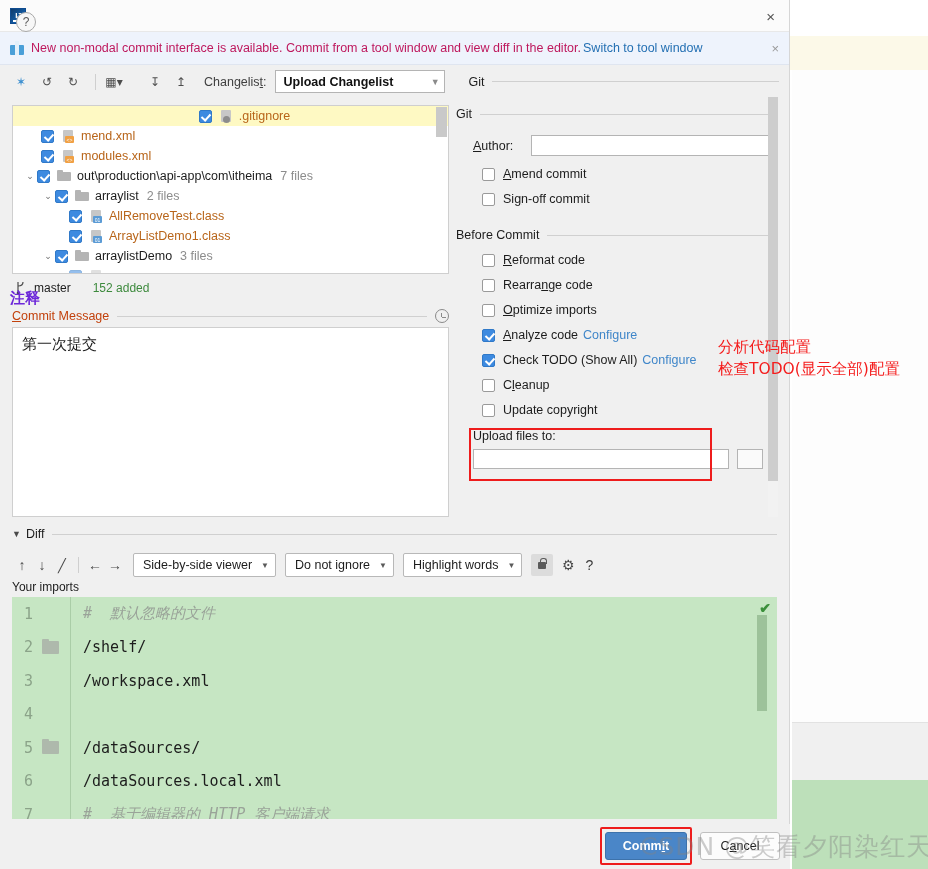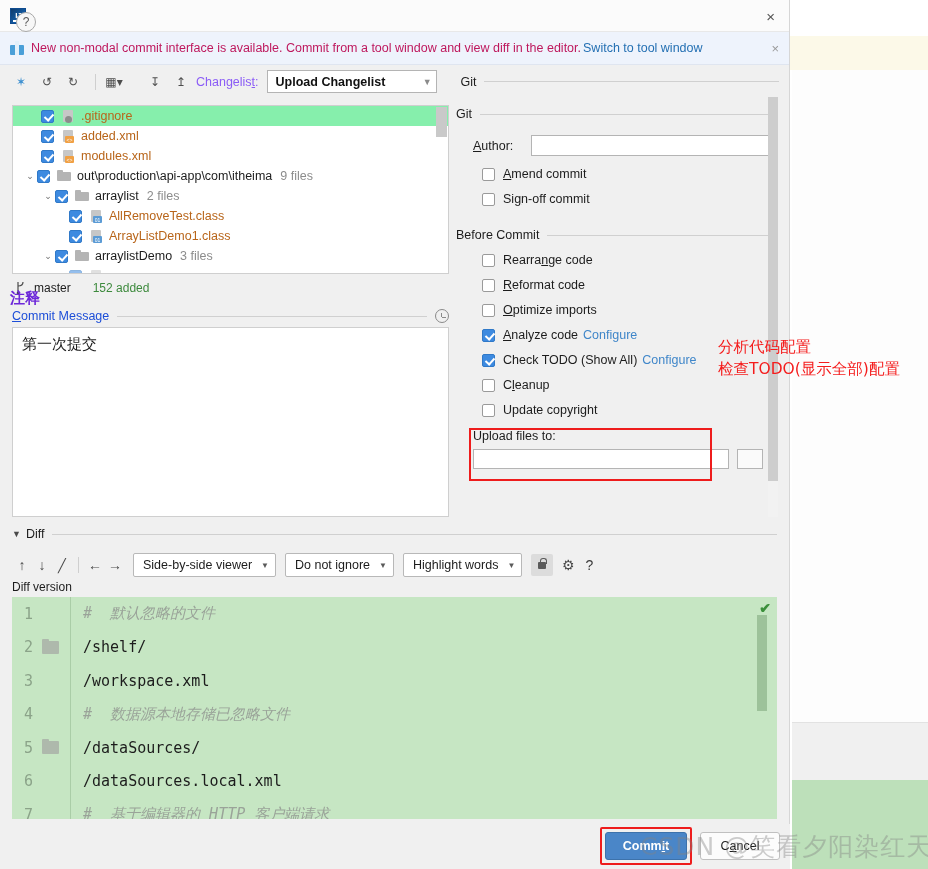--- a/index.html
+++ b/index.html
@@ -84,42 +84,42 @@
   
   .toolbar {
     height: 33px; display: flex; align-items: center; padding: 0 10px;
   }
   .tb-icon {
     width: 22px; height: 22px; margin-right: 4px;
     display: flex; align-items: center; justify-content: center;
     color: #4d4d4d;
   }
   .tb-sep { width: 1px; height: 16px; background: #cfcfcf; margin: 0 7px; }
-  .changelist-label { margin-right: 8px; font-size: 12.5px; color:#8b5cf6;}
+  .changelist-label { margin-left: 8px; margin-right: 8px; font-size: 12.5px; color:#404040;}
   .changelist-label u { text-decoration: underline; }
   .combo {
     height: 23px; background: #ffffff; border: 1px solid #b4b4b4;
     display: flex; align-items: center; padding: 0 4px 0 8px;
     font-size: 12.5px; font-weight: bold; color: #111;
     min-width: 170px; justify-content: space-between;
   }
   .combo .arrow { color: #8b8b8b; font-size: 9px; margin-left: 10px;}
   .git-label { margin-left: 24px; font-size: 12.5px; color: #1c1c1c; }
   .git-line { flex: 1; height: 1px; background: #d0d0d0; margin-left: 7px; }
 
   
   .main-split { position: absolute; left: 0; top: 99px; right: 0; height: 428px; }
 
   
   .tree-panel {
     position: absolute; left: 12px; top: 6px; width: 437px; height: 169px;
     background: #ffffff; border: 1px solid #cfcfcf; overflow: hidden;
   }
   .tree-row { height: 20px; display: flex; align-items: center; font-size: 12.5px; white-space: nowrap;}
-  .tree-row.sel { background: #86efac; }
+  .tree-row.sel { background: #fef9c3; justify-content: center; }
   .twisty { width: 14px; color: #707070; font-size: 9px; text-align:center; flex:0 0 auto;}
   .cbx {
     width: 13px; height: 13px; flex: 0 0 auto; margin-right: 6px;
     background: #3d8ae0; border: 1px solid #3079c8; border-radius: 2px;
     position: relative;
   }
   .cbx::after {
     content: ""; position: absolute; left: 3.5px; top: 1px;
     width: 4px; height: 7px; border: solid #ffffff;
     border-width: 0 2px 2px 0; transform: rotate(42deg);
@@ -159,21 +159,21 @@
   .branch-added { color: #3d8a3d; margin-left: 22px; }
 
   .ann-zhushi {
     position: absolute; left: 10px; top: 289px;
     color: #6d28d9; font-size: 15px; font-weight: bold;
     font-family: "DejaVu Sans", sans-serif;
   }
 
   
   .cm-header { position: absolute; left: 12px; top: 210px; width: 437px; display: flex; align-items: center;}
-  .cm-title { font-size: 12.5px; color: #1d4ed8; }
+  .cm-title { font-size: 12.5px; color: #c2410c; }
   .cm-title u { text-decoration: underline; }
   .cm-line { flex: 1; height: 1px; background: #d0d0d0; margin: 0 8px; }
   .cm-clock { width: 14px; height: 14px; border: 1.4px solid #8a8a8a; border-radius: 50%; position: relative;}
   .cm-clock::after{content:"";position:absolute;left:5px;top:2.5px;width:1.3px;height:4.5px;background:#8a8a8a;}
   .cm-clock::before{content:"";position:absolute;left:5.5px;top:6.5px;width:4px;height:1.3px;background:#8a8a8a;}
   .cm-box {
     position: absolute; left: 12px; top: 228px; width: 437px; height: 190px;
     background: #ffffff; border: 1px solid #cfcfcf;
     padding: 7px 9px; font-size: 15px; color: #1c1c1c;
     font-family: "DejaVu Serif", serif;
@@ -361,35 +361,35 @@
         <span class="fic fic-file">
             <span class="badge gi"></span>
           </span>
         <span class="fname">.gitignore</span>
       </div>
       <div class="tree-row" style="padding-left:28px;">
         <span class="cbx"></span>
         <span class="fic fic-file">
             <span class="badge">&lt;&gt;</span>
           </span>
-        <span class="fname">added.xml</span>
+        <span class="fname">mend.xml</span>
       </div>
       <div class="tree-row" style="padding-left:28px;">
         <span class="cbx"></span>
         <span class="fic fic-file">
             <span class="badge">&lt;&gt;</span>
           </span>
         <span class="fname">modules.xml</span>
       </div>
       <div class="tree-row" style="padding-left:10px;">
         <span class="twisty">⌄</span>
         <span class="cbx"></span>
         <span class="fic fic-folder"></span>
         <span class="fname dir">out\production\api-app\com\itheima</span>
-        <span class="fcount">9 files</span>
+        <span class="fcount">7 files</span>
       </div>
       <div class="tree-row" style="padding-left:28px;">
         <span class="twisty">⌄</span>
         <span class="cbx"></span>
         <span class="fic fic-folder"></span>
         <span class="fname dir">arraylist</span>
         <span class="fcount">2 files</span>
       </div>
       <div class="tree-row" style="padding-left:56px;">
         <span class="cbx"></span>
@@ -460,25 +460,25 @@
         <span>Si<u>g</u>n-off commit</span>
       </div>
 
       <div class="sec-head" style="margin-top:22px;text-align:center;">
         <span class="lbl">Before Commit</span>
         <span class="ln"></span>
       </div>
 
       <div class="chk-row">
         <span class="chk"></span>
+        <span><u>R</u>eformat code</span>
+      </div>
+      <div class="chk-row">
+        <span class="chk"></span>
         <span>Rearra<u>n</u>ge code</span>
-      </div>
-      <div class="chk-row">
-        <span class="chk"></span>
-        <span><u>R</u>eformat code</span>
       </div>
       <div class="chk-row">
         <span class="chk"></span>
         <span><u>O</u>ptimize imports</span>
       </div>
       <div class="chk-row">
         <span class="chk on"></span>
         <span><u>A</u>nalyze code</span>
         <span class="cfg-link">Configure</span>
       </div>
@@ -541,21 +541,21 @@
       <span>Highlight words</span>
       <span class="arrow">▼</span>
     </div>
     <span class="dt-lock">
         <span class="lock-glyph"></span>
       </span>
     <span class="dt-gear">⚙</span>
     <span class="dt-help">?</span>
   </div>
 
-  <div class="your-version">Diff version</div>
+  <div class="your-version">Your imports</div>
 
   <div class="diff-body">
     <div class="diff-row">
       <span class="gutter">
           <span class="gnum">1</span>
         </span>
       <span class="diff-vline"></span>
       <span class="code comment">#  默认忽略的文件</span>
     </div>
     <div class="diff-row">
@@ -571,21 +571,20 @@
           <span class="gnum">3</span>
         </span>
       <span class="diff-vline"></span>
       <span class="code">/workspace.xml</span>
     </div>
     <div class="diff-row">
       <span class="gutter">
           <span class="gnum">4</span>
         </span>
       <span class="diff-vline"></span>
-      <span class="code comment">#  数据源本地存储已忽略文件</span>
     </div>
     <div class="diff-row">
       <span class="gutter">
           <span class="gnum">5</span>
           <span class="gut-folder"></span>
         </span>
       <span class="diff-vline"></span>
       <span class="code">/dataSources/</span>
     </div>
     <div class="diff-row">

